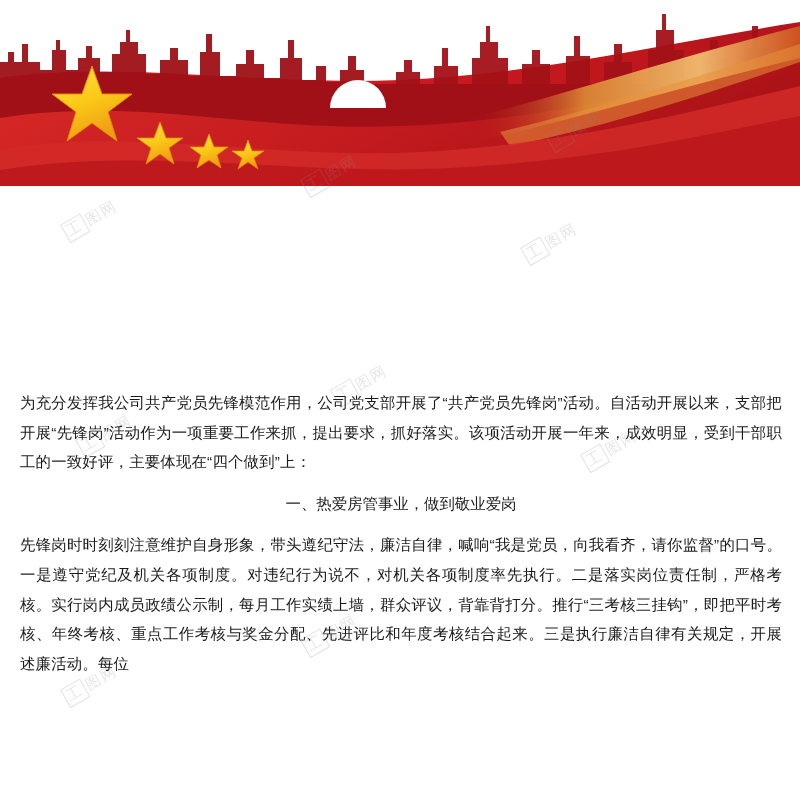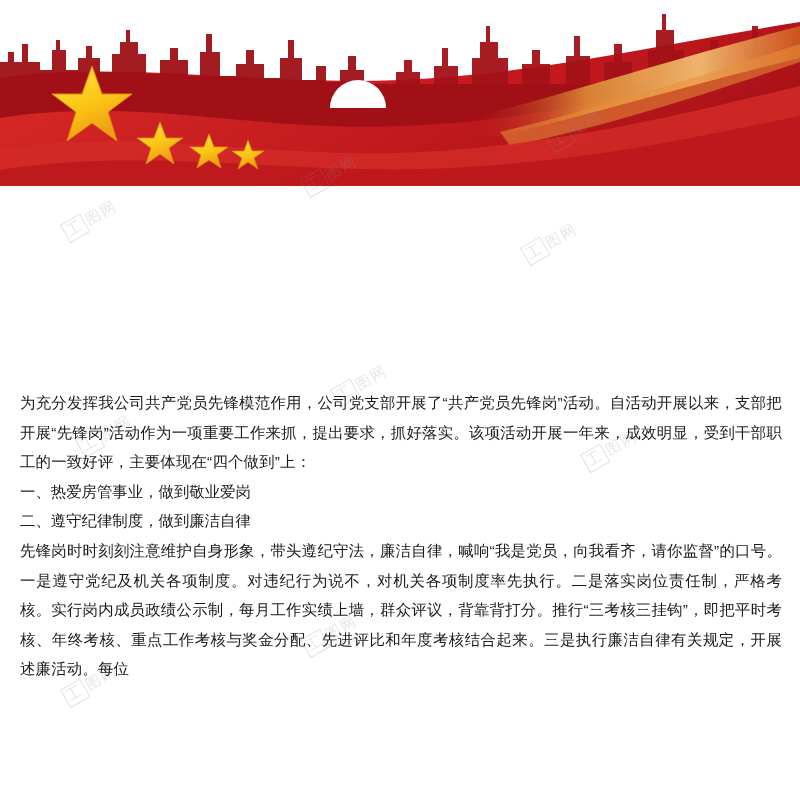--- a/index.html
+++ b/index.html
@@ -43,21 +43,22 @@
     line-height: 29.6px;
     color: #1a1a1a;
     margin: 0;
     text-align: justify;
     letter-spacing: 0.2px;
   }
   .heading {
     font-size: 15.4px;
     line-height: 29.6px;
     color: #1a1a1a;
-    margin: 0;
+    margin: 12px;
+    text-align: center;
   }
 
   
   .wm {
     position: absolute;
     color: rgba(140, 140, 140, 0.22);
     font-size: 15px;
     letter-spacing: 2px;
     white-space: nowrap;
     transform: rotate(-30deg);
@@ -189,15 +190,14 @@
     <span class="wm-box">工</span><span>图网</span>
   </div>
   <div class="wm" style="left:60px; top:690px;">
     <span class="wm-box">工</span><span>图网</span>
   </div>
 </div>
 
 <div class="doc-body">
   <p class="para">为充分发挥我公司共产党员先锋模范作用，公司党支部开展了“共产党员先锋岗”活动。自活动开展以来，支部把开展“先锋岗”活动作为一项重要工作来抓，提出要求，抓好落实。该项活动开展一年来，成效明显，受到干部职工的一致好评，主要体现在“四个做到”上：</p>
   <p class="heading">一、热爱房管事业，做到敬业爱岗</p>
-  <p class="heading">二、遵守纪律制度，做到廉洁自律</p>
   <p class="para">先锋岗时时刻刻注意维护自身形象，带头遵纪守法，廉洁自律，喊响“我是党员，向我看齐，请你监督”的口号。一是遵守党纪及机关各项制度。对违纪行为说不，对机关各项制度率先执行。二是落实岗位责任制，严格考核。实行岗内成员政绩公示制，每月工作实绩上墙，群众评议，背靠背打分。推行“三考核三挂钩”，即把平时考核、年终考核、重点工作考核与奖金分配、先进评比和年度考核结合起来。三是执行廉洁自律有关规定，开展述廉活动。每位</p>
 </div>
 
 </body></html>

